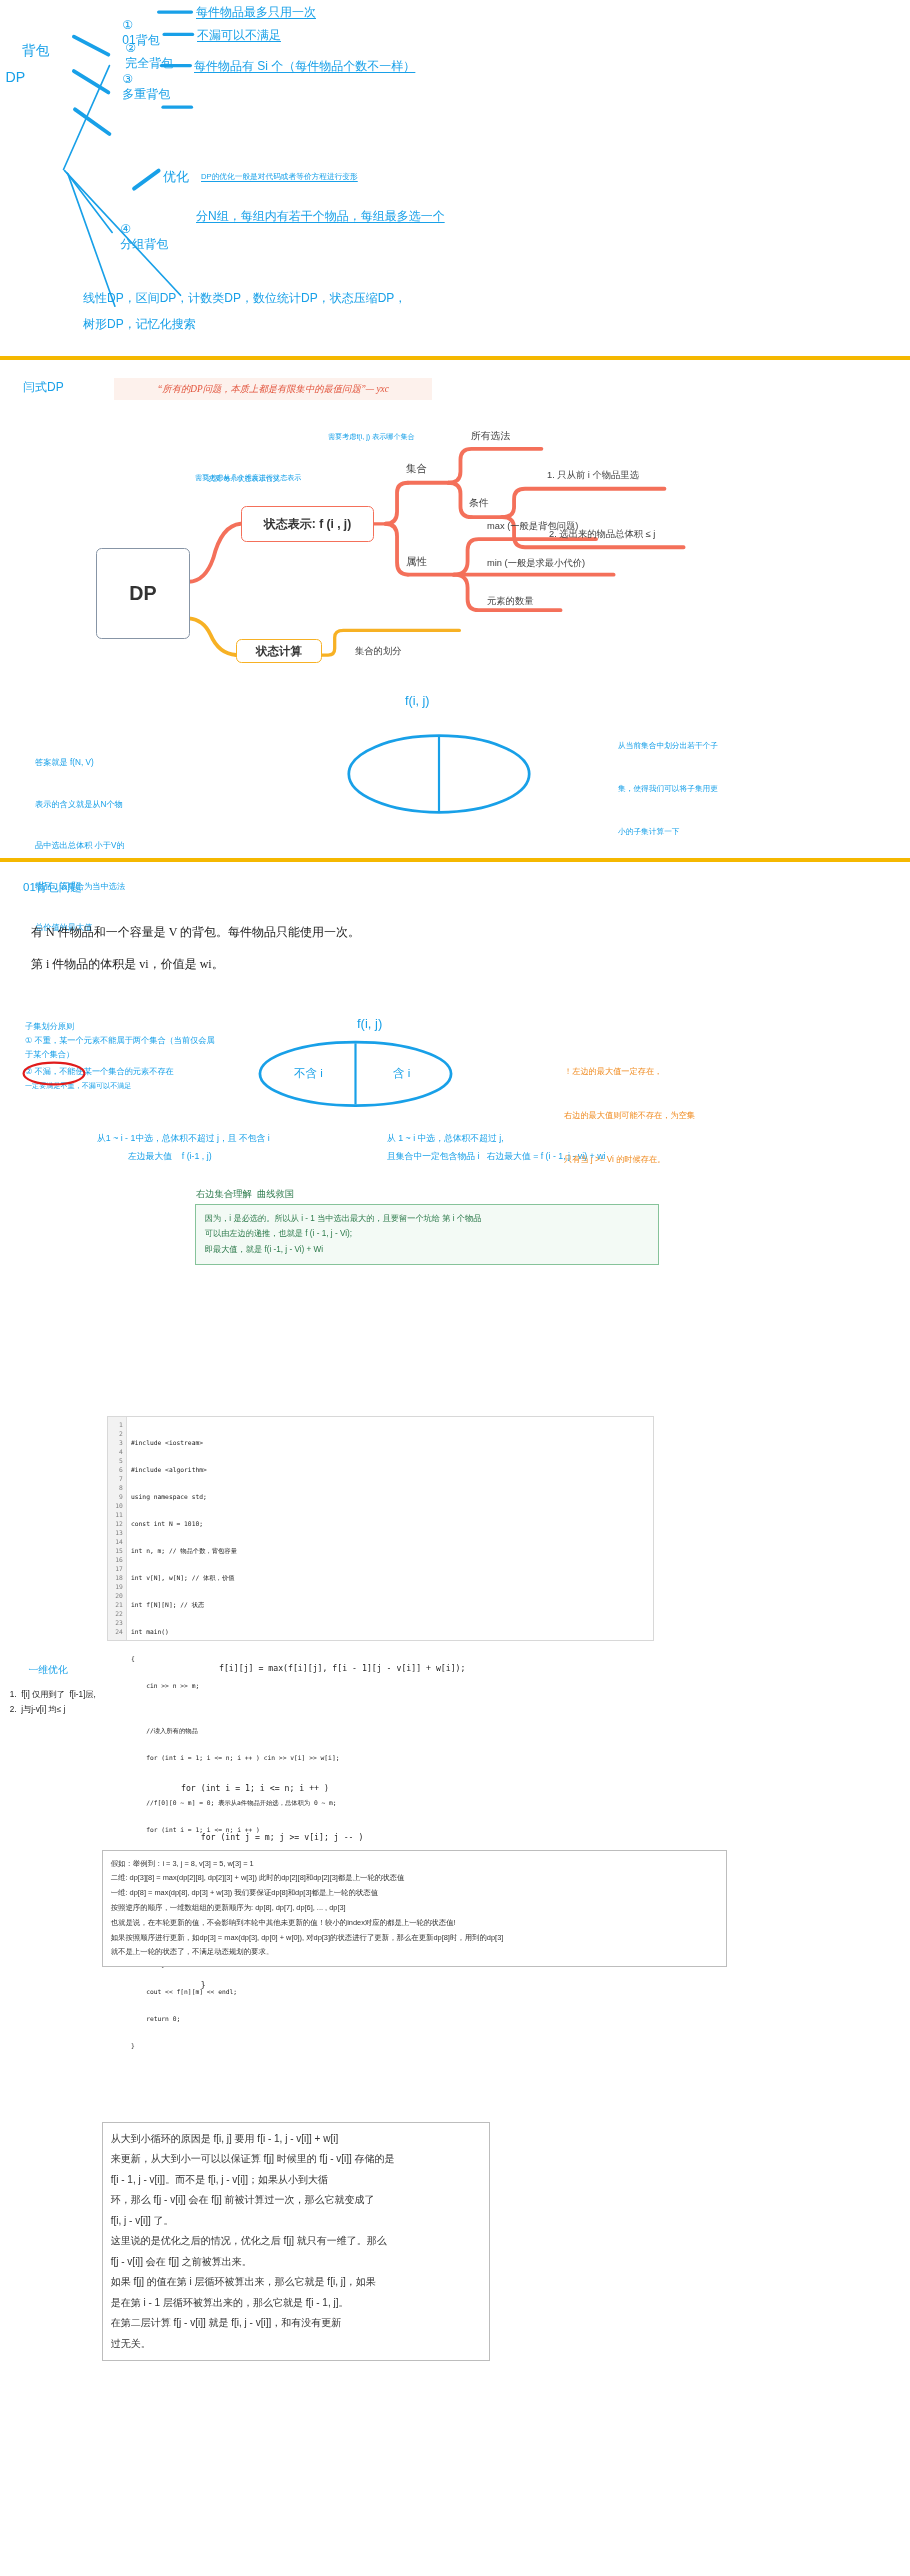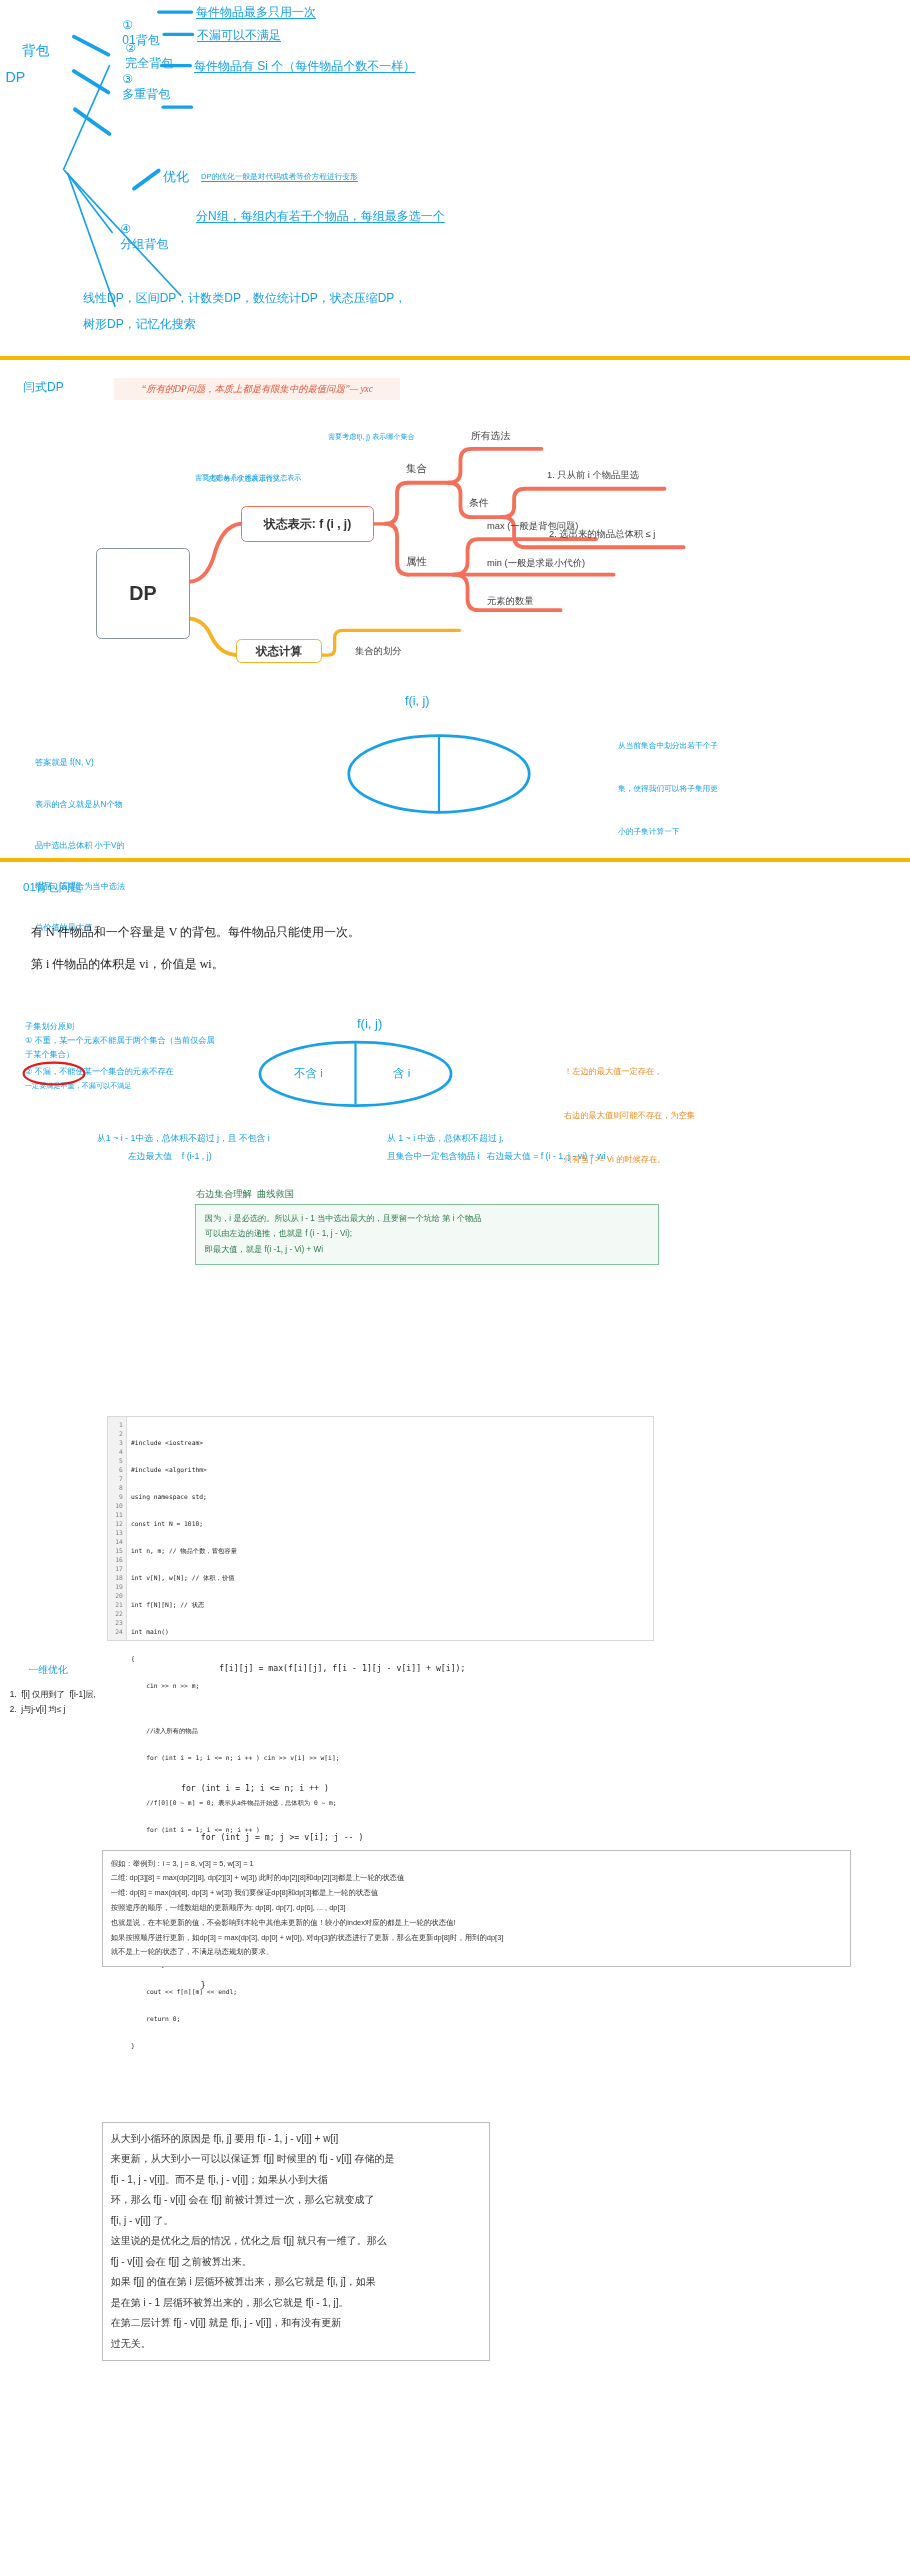--- a/index.html
+++ b/index.html
@@ -134,21 +134,21 @@
   </div>
   <div class="abs blue u" style="left:196px; top:208px; font-size:12px;">分N组，每组内有若干个物品，每组最多选一个</div>
 
   <div class="abs blue" style="left:83px; top:290px; font-size:12px;">线性DP，区间DP，计数类DP，数位统计DP，状态压缩DP，</div>
   <div class="abs blue" style="left:83px; top:316px; font-size:12px;">树形DP，记忆化搜索</div>
 
   <div class="divider" style="top:356px;"></div>
 
   <div class="abs blue" style="left:23px; top:379px; font-size:12px;">闫式DP</div>
 
-  <div class="quote" style="left:114px; top:378px; width:286px; height:22px; line-height:22px; font-size:9.3px; text-align:center;">“所有的DP问题，本质上都是有限集中的最值问题”— yxc</div>
+  <div class="quote" style="left:114px; top:378px; width:318px; height:22px; line-height:22px; font-size:9.3px; text-align:center;">“所有的DP问题，本质上都是有限集中的最值问题”— yxc</div>
 
   <svg class="lines" width="910" height="843" style="top:0;" viewBox="0 0 1664 1540">
     <g fill="none" stroke-linecap="round">
 
       <path d="M345 1063 Q375 1063 390 1020 Q405 960 440 957" stroke="#F4705A" stroke-width="7"></path>
 
       <path d="M680 957 L705 957" stroke="#F4705A" stroke-width="6"></path>
 
       <path d="M705 957 Q726 957 726 935 L726 900 Q726 882 746 882" stroke="#F4705A" stroke-width="7"></path>
       <path d="M705 957 Q726 957 726 980 L726 1028 Q726 1050 746 1050" stroke="#F4705A" stroke-width="7"></path>
@@ -323,21 +323,21 @@
   <div class="abs" style="left:9.8px; top:1704px; font-size:8.2px; color:#222;">2.  j与j-v[i] 均≤ j</div>
 
   <div class="abs" style="left:181px; top:1747px; font-size:8.2px; font-family:'DejaVu Sans Mono','Liberation Mono',monospace; line-height:16.4px; color:#222;">
     <div>for (int i = 1; i &lt;= n; i ++ )</div>
     <div>    for (int j = m; j &gt;= v[i]; j -- )</div>
     <div>    {</div>
     <div>        f[j] = max(f[j], f[j - v[i]] + w[i]);</div>
     <div>    }</div>
   </div>
 
-  <div class="notebox" style="left:102px; top:1850px; width:749px; font-size:7.4px; line-height:2.0; color:#333;">
+  <div class="notebox" style="left:102px; top:1850px; width:625px; font-size:7.4px; line-height:2.0; color:#333;">
     <div>假如：举例到：i = 3, j = 8, v[3] = 5, w[3] = 1</div>
     <div></div>
     <div>二维: dp[3][8] = max(dp[2][8], dp[2][3] + w[3])    此时的dp[2][8]和dp[2][3]都是上一轮的状态值</div>
     <div></div>
     <div>一维: dp[8] = max(dp[8], dp[3] + w[3])        我们要保证dp[8]和dp[3]都是上一轮的状态值</div>
     <div></div>
     <div>按照逆序的顺序，一维数组组的更新顺序为: dp[8], dp[7], dp[6], ... , dp[3]</div>
     <div></div>
     <div>也就是说，在本轮更新的值，不会影响到本轮中其他未更新的值！较小的index对应的都是上一轮的状态值!</div>
     <div>如果按照顺序进行更新，如dp[3] = max(dp[3], dp[0] + w[0]), 对dp[3]的状态进行了更新，那么在更新dp[8]时，用到的dp[3]</div>

